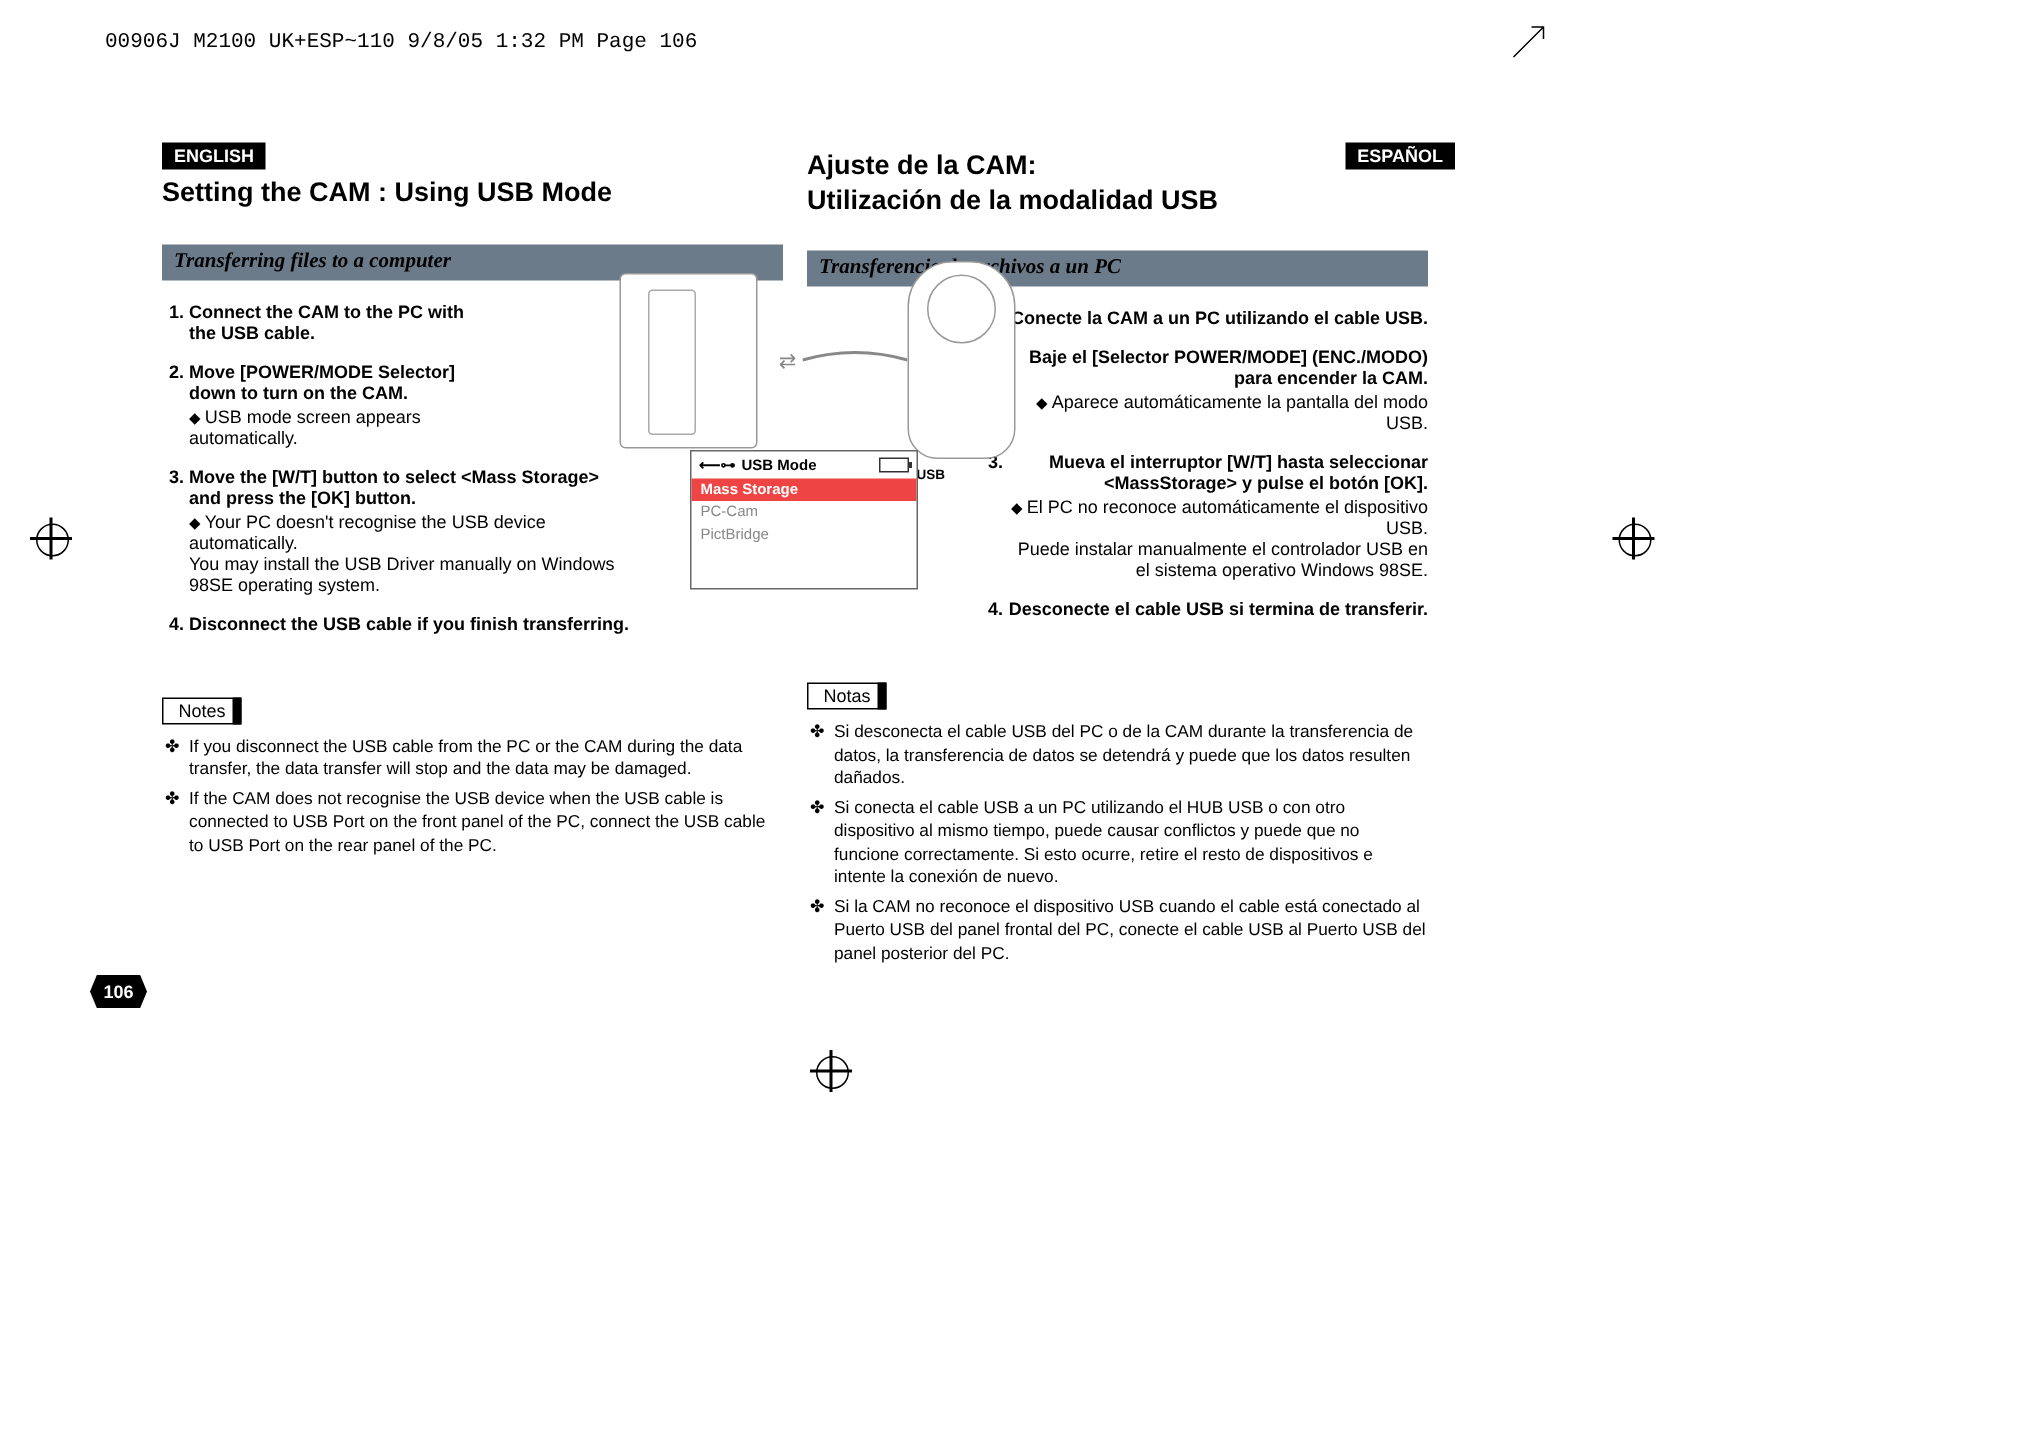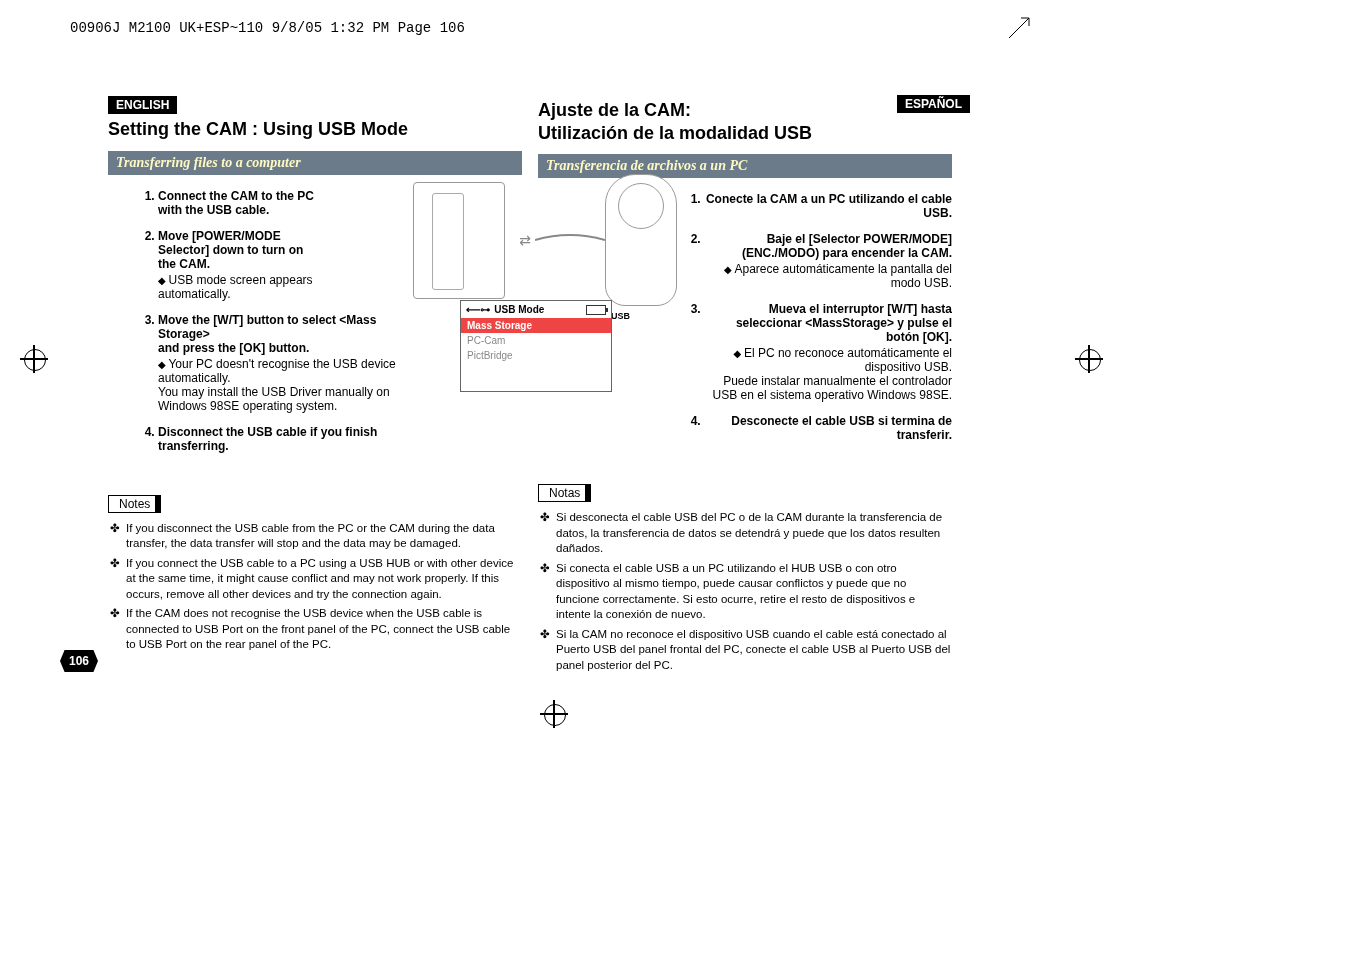--- a/index.html
+++ b/index.html
@@ -49,38 +49,37 @@
     box-sizing: border-box;
   }
   .title {
     font-size: 18px;
     font-weight: bold;
     margin-top: 4px;
     line-height: 1.25;
   }
   .section-bar {
     background: #6c7b8a;
-    color: #fef9c3;
+    color: #000000;
     font-style: italic;
     font-weight: bold;
     font-size: 14px;
     padding: 4px 8px;
-    margin-top: 10px;
+    margin-top: 23px;
     margin-bottom: 14px;
     font-family: Georgia, 'Times New Roman', serif;
   }
   ol.steps {
     font-size: 12px;
     padding-left: 18px;
     margin: 0;
   }
   ol.steps > li {
     margin-bottom: 12px;
     font-weight: bold;
-    margin-left: 32px;
   }
   ol.steps > li .sub {
     font-weight: normal;
   }
   ul.sub {
     list-style: none;
     padding-left: 0;
     margin: 2px 0 0 0;
   }
   ul.sub li::before {
@@ -326,21 +325,20 @@
           </li>
           <li>
             <span>Disconnect the USB cable if you finish transferring.</span>
           </li>
         </ol>
       </div>
 
       <div class="notes-box">Notes</div>
       <ul class="notes-list">
         <li>If you disconnect the USB cable from the PC or the CAM during the data transfer, the data transfer will stop and the data may be damaged.</li>
-        <li>If you connect the USB cable to a PC using a USB HUB or with other device at the same time, it might cause conflict and may not work properly. If this occurs, remove all other devices and try the connection again.</li>
         <li>If the CAM does not recognise the USB device when the USB cable is connected to USB Port on the front panel of the PC, connect the USB cable to USB Port on the rear panel of the PC.</li>
       </ul>
     </div>
 
     <div class="col col-right">
       <span class="lang-badge badge-right">ESPAÑOL</span>
       <div class="title">
         <span>Ajuste de la CAM:</span><br>
         <span>Utilización de la modalidad USB</span>
       </div>

